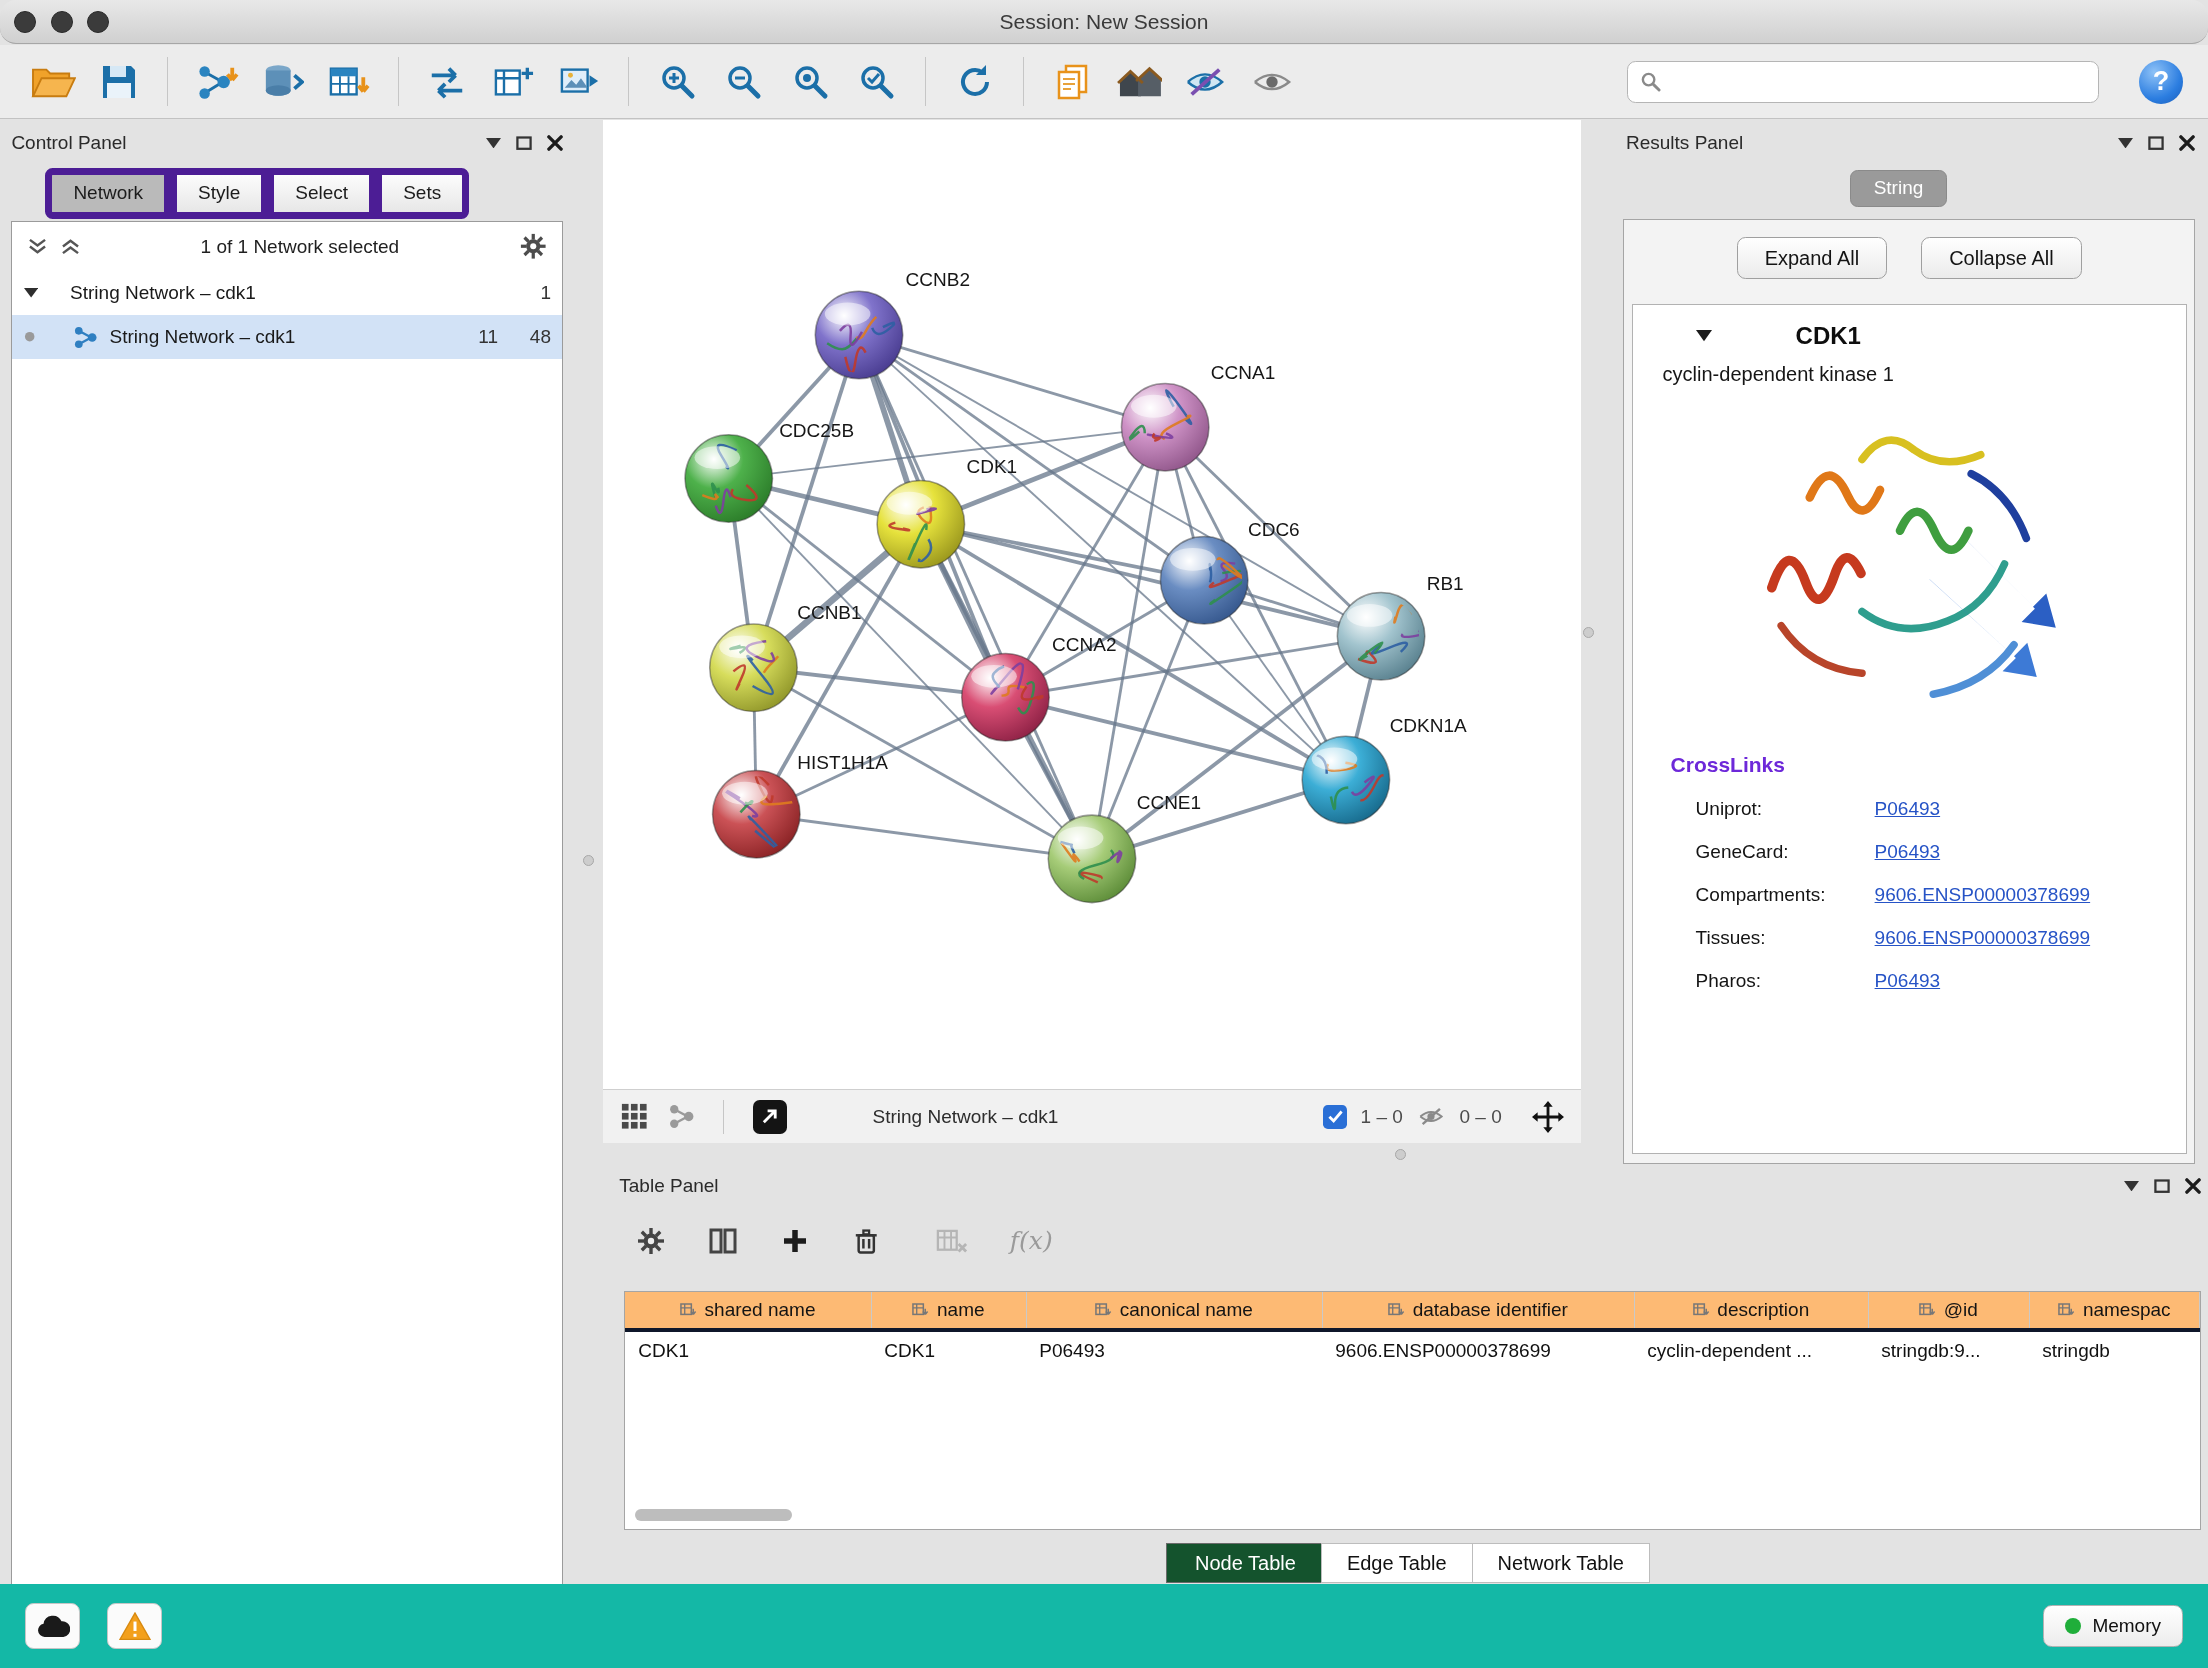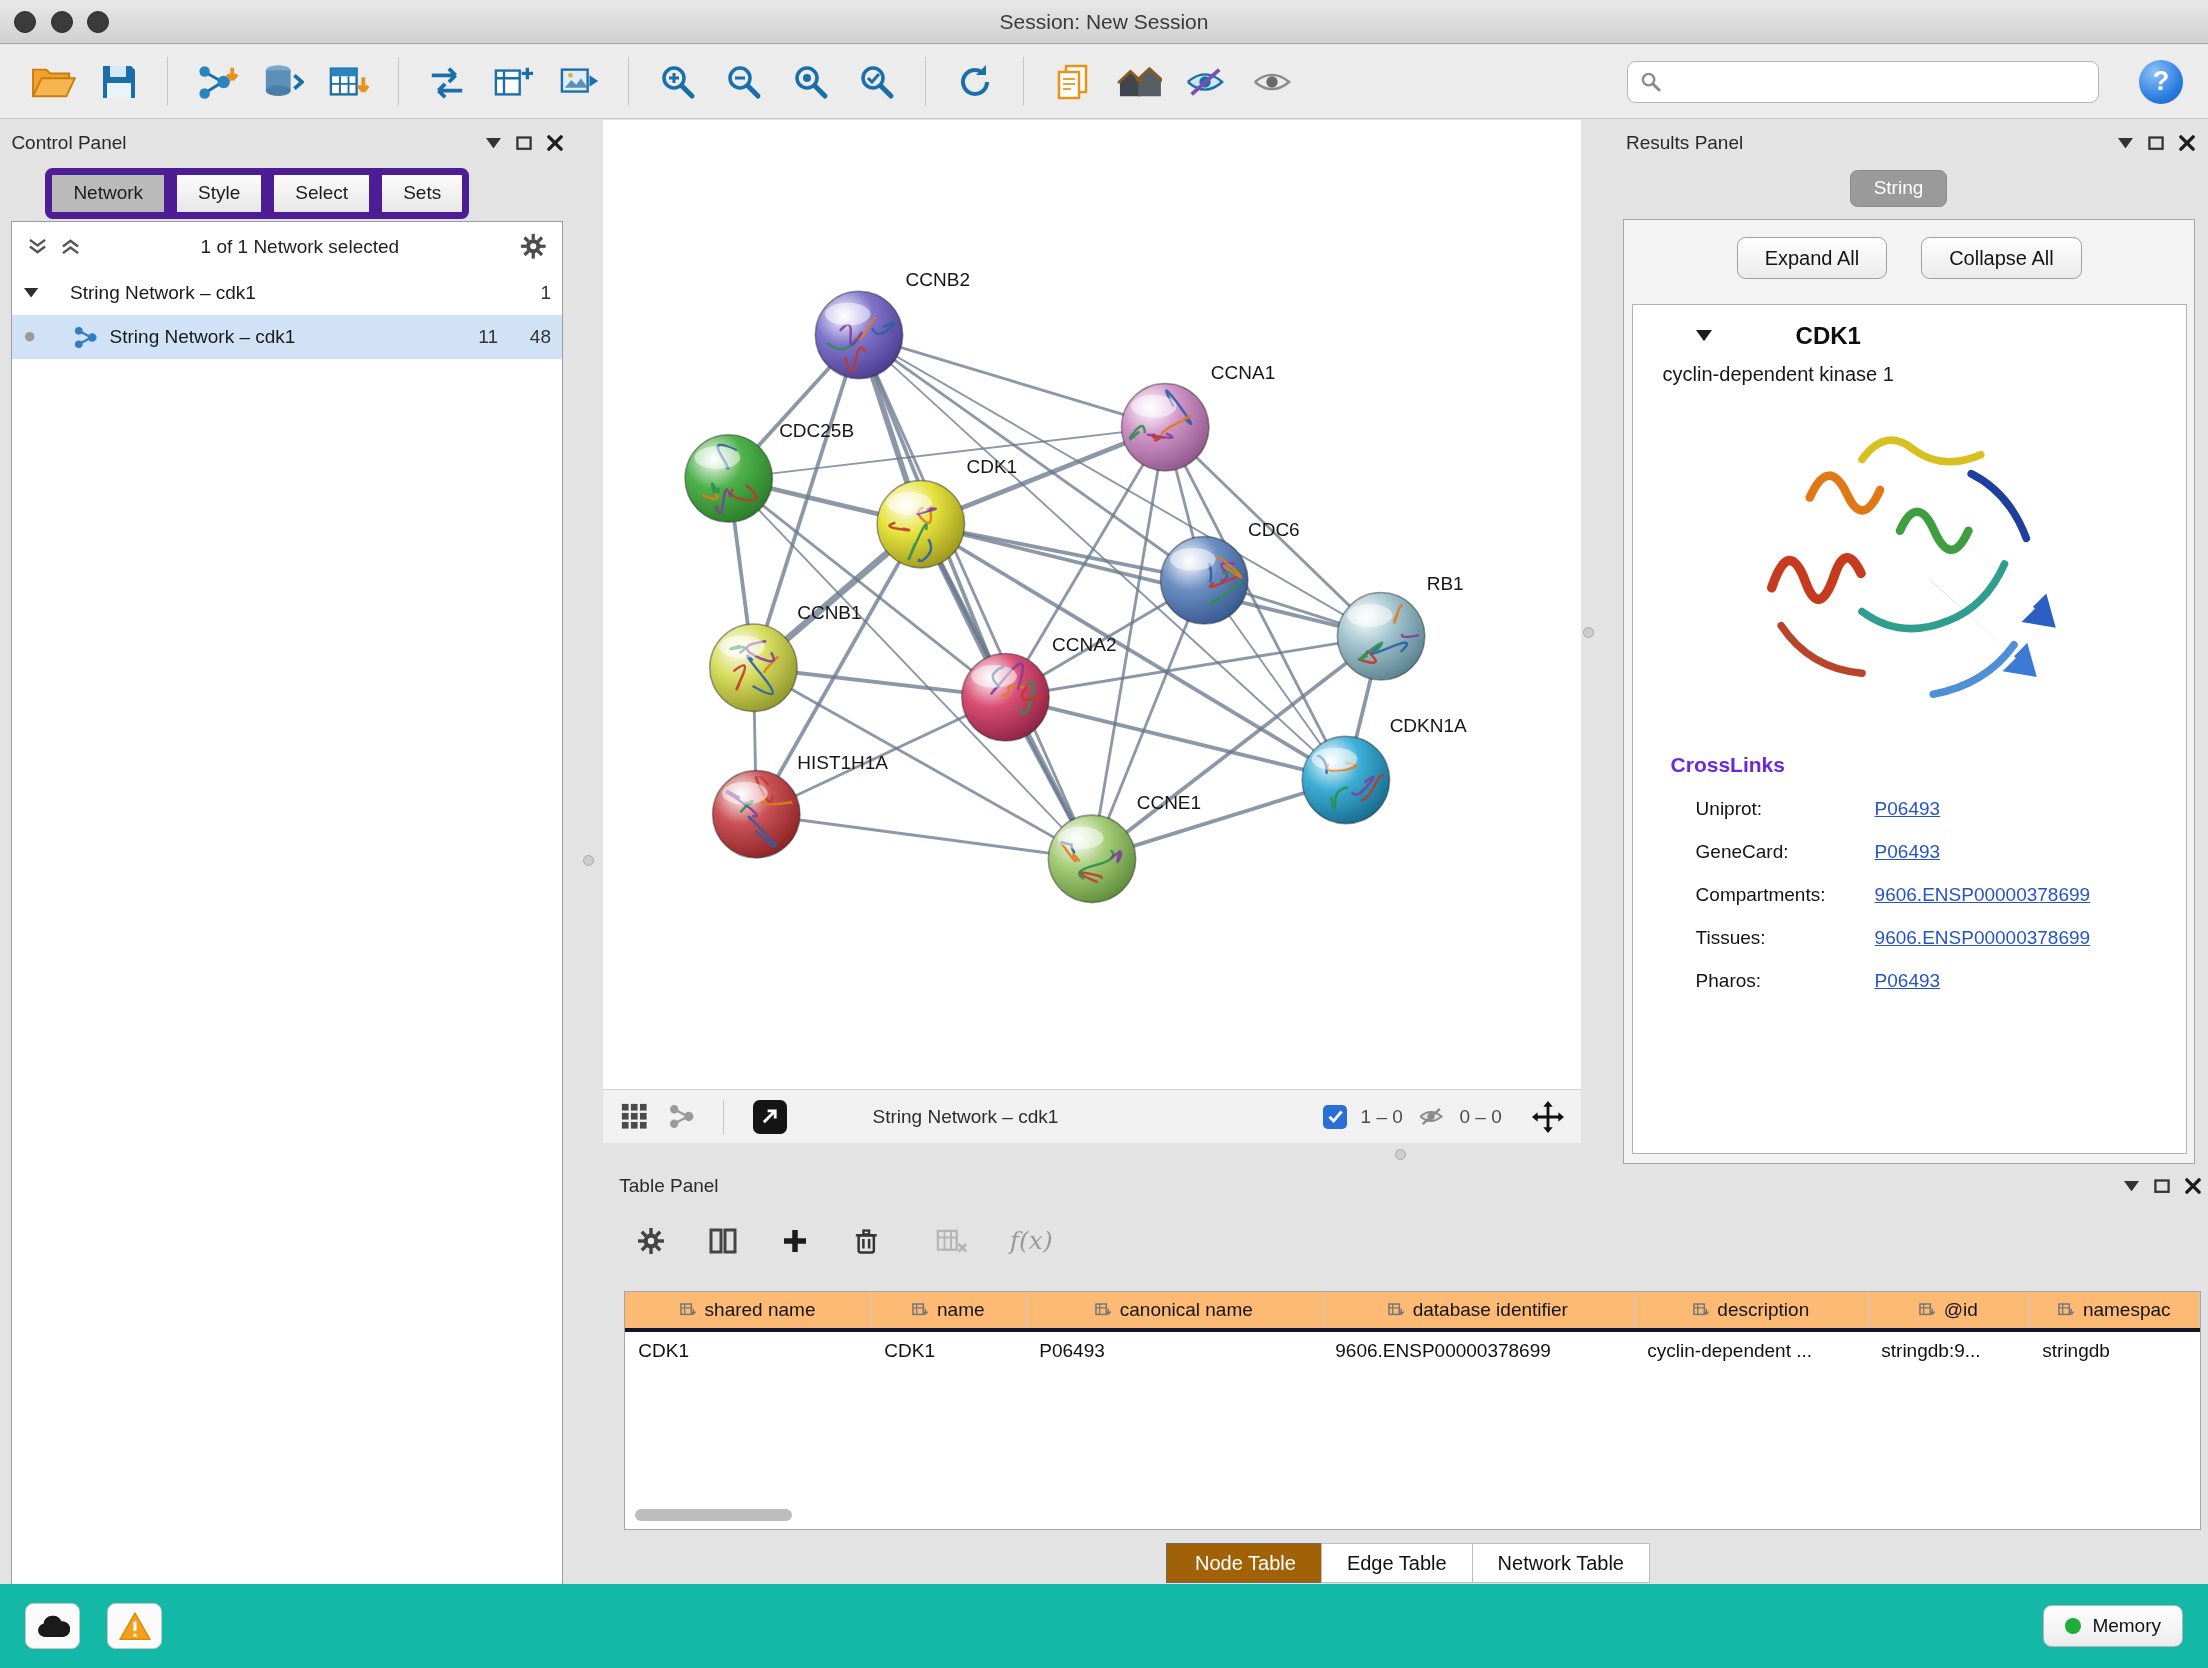--- a/index.html
+++ b/index.html
@@ -2,21 +2,21 @@
 <html style="font-size:15px"><head>
 <meta charset="utf-8">
 <style>
   * { box-sizing: border-box; }
   body { margin:0; background:#9a9a9a; font-family:"Liberation Sans", sans-serif; }
   #window { position:relative; width:2208px; height:1668px; background:#e3e3e3; overflow:hidden; }
 
   
   .titlebar { position:absolute; top:0; left:0; right:0; height:44px;
     background:linear-gradient(#e8e8e8,#d0d0d0); border-bottom:1px solid #a6a6a6;
-    display:flex; align-items:center; }
+    display:flex; align-items:center;border-radius:16px; }
   .tl { width:22px; height:22px; border-radius:50%; background:#3b3b3b; border:1px solid #2a2a2a; margin-left:14.3px; }
   .title-text { position:absolute; left:0; right:0; text-align:center; font-size:21px; color:#3a3a3a; }
 
   
   .toolbar { position:absolute; top:45px; left:0; right:0; height:74px; background:#ececec;
     border-bottom:1px solid #c2c2c2; display:flex; align-items:center; padding:0 25px; gap:11.4px; }
   .icon-btn { width:55px; height:55px; display:flex; align-items:center; justify-content:center; border-radius:5.7px; flex:0 0 auto; }
   .tsep { width:1px; height:49px; background:#c6c6c6; margin:0 9.5px; flex:0 0 auto; }
   .search-wrap { margin-left:auto; display:flex; align-items:center; background:#fff; border:1px solid #b5b5b5;
     border-radius:8.6px; height:42px; width:472px; padding:0 11.4px; }
@@ -83,21 +83,21 @@
   .fx-label { font-family:"DejaVu Serif", serif; font-style:italic; font-size:25px; color:#9a9a9a; }
   .tp-box { position:absolute; left:18px; right:7.6px; top:122px; bottom:55px; background:#fff; border:1px solid #a5a5a5; }
   .tp-table { width:100%; border-collapse:collapse; table-layout:fixed; }
   .tp-table th { background:#fdba74; border-right:1px solid #c9c9c9; border-bottom:4px solid #0f172a;
     font-weight:normal; font-size:19px; height:38px; color:#141414; }
   .th-inner { display:flex; align-items:center; justify-content:center; gap:7.6px; overflow:hidden; white-space:nowrap; }
   .tp-table td { font-size:19px; height:40px; padding-left:13.3px; color:#111; white-space:nowrap; overflow:hidden; }
   .hthumb { position:absolute; left:9.5px; bottom:7.6px; width:157px; height:12.4px; background:#bdbdbd; border-radius:6.7px; }
   .tp-tabs { position:absolute; bottom:1.9px; left:0; right:0; display:flex; justify-content:center; }
   .tp-tab { font-size:20px; padding:7.6px 25px; background:#fff; border:1px solid #bdbdbd; color:#111; margin-right:-1px; font-family:inherit; }
-  .tp-tab.selected { background:#a16207; color:#fff; border-color:#6a6a6a;padding-left:28px; }
+  .tp-tab.selected { background:#14532d; color:#fff; border-color:#6a6a6a;padding-left:28px; }
 
   
   .status-bar { position:absolute; left:0; right:0; bottom:0; height:84px; background:#14b8a6;
     display:flex; align-items:center; padding:0 25px; gap:27px; }
   .stat-btn { width:55px; height:46px; background:#fbfbfb; border:1px solid #c6c6c6; border-radius:8.6px;
     display:flex; align-items:center; justify-content:center; }
   .memory-btn { margin-left:auto; display:flex; align-items:center; gap:11.4px;
     background:linear-gradient(#ffffff,#ececec); border:1px solid #b3b3b3; border-radius:8.6px;
     padding:8.6px 21px; font-size:19px; color:#111; font-family:inherit; }
   .memdot { width:16px; height:16px; border-radius:50%; background:#1fae3a; }

